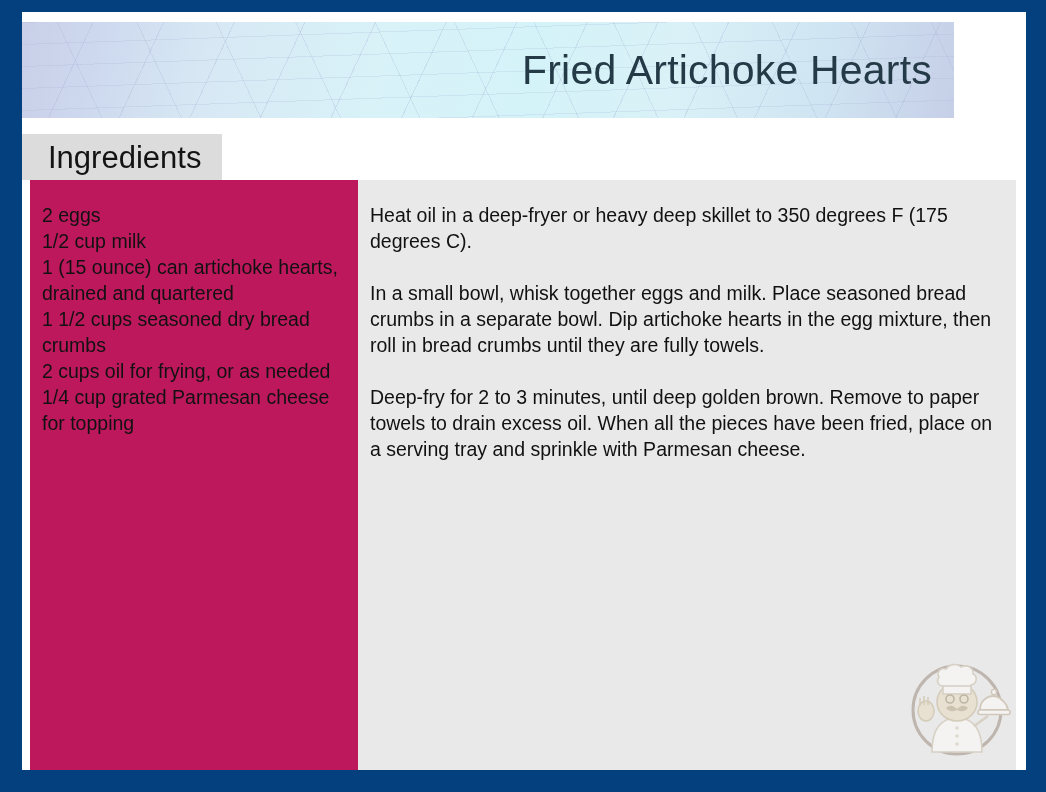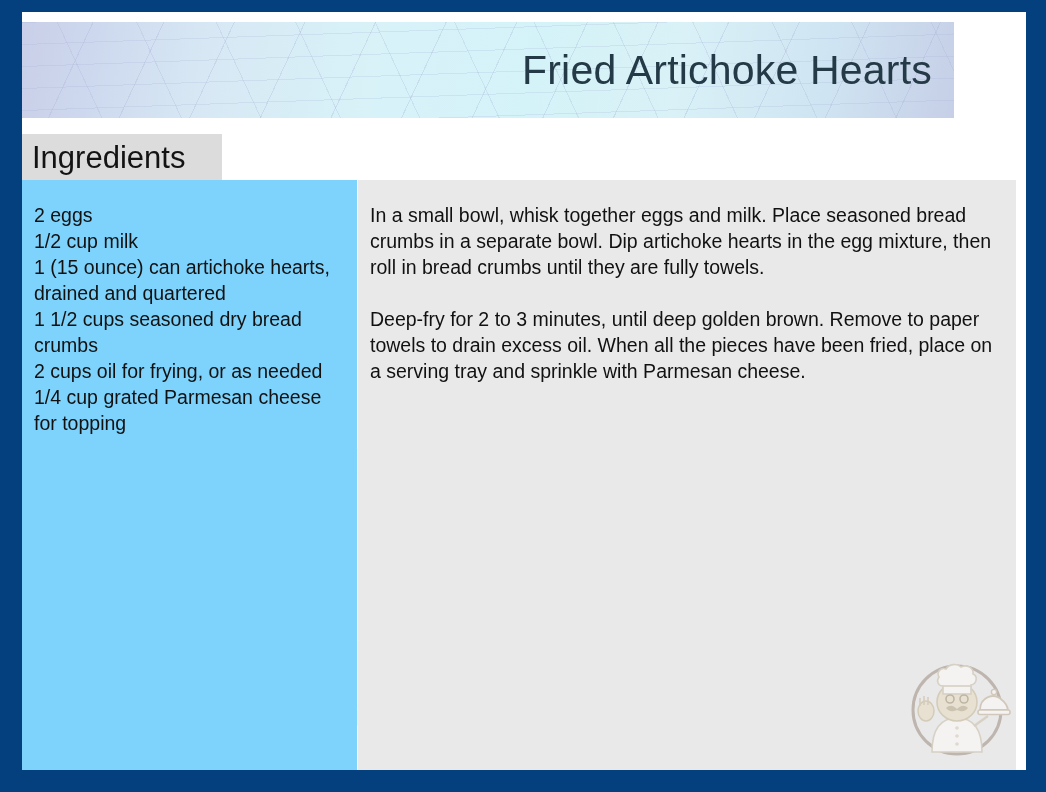--- a/index.html
+++ b/index.html
@@ -98,27 +98,28 @@
     box-sizing: border-box;
     padding: 22px 14px 12px 12px;
   }
 
   
   #ingredients-tab {
     left: 0px;
     top: 122px;
     width: 200px;
     height: 46px;
+    padding-left: 16px;
   }
   #ingredients-body {
-    left: 0px;
+    left: 8px;
     top: 168px;
     width: 335px;
     height: 590px;
-    background: #7dd3fc;
+    background: #be185d;
   }
   #ingredients-list {
     font-size: 19.5px;
     line-height: 26px;
     color: #111111;
     white-space: pre-line;
   }
 
   
   #directions-tab {
@@ -241,20 +242,21 @@
     <div class="section-body" id="ingredients-body">
       <div id="ingredients-list">2 eggs
 1/2 cup milk
 1 (15 ounce) can artichoke hearts, drained and quartered
 1 1/2 cups seasoned dry bread crumbs
 2 cups oil for frying, or as needed
 1/4 cup grated Parmesan cheese for topping</div>
     </div>
 
     <div class="section-body" id="directions-body">
+      <p class="direction-paragraph">Heat oil in a deep-fryer or heavy deep skillet to 350 degrees F (175 degrees C).</p>
       <p class="direction-paragraph">In a small bowl, whisk together eggs and milk. Place seasoned bread crumbs in a separate bowl. Dip artichoke hearts in the egg mixture, then roll in bread crumbs until they are fully towels.</p>
       <p class="direction-paragraph">Deep-fry for 2 to 3 minutes, until deep golden brown. Remove to paper towels to drain excess oil. When all the pieces have been fried, place on a serving tray and sprinkle with Parmesan cheese.</p>
     </div>
 
     <svg id="chef-logo" viewBox="0 0 118 118">
       <g fill="none" stroke="#8d7a6b" stroke-width="3" opacity="0.85">
         <circle cx="59" cy="62" r="44"></circle>
       </g>
 
       <path d="M34 104 C34 80 44 70 59 70 C74 70 84 80 84 104 Z" fill="#fdfcf8" stroke="#c9bda9" stroke-width="1.6"></path>

